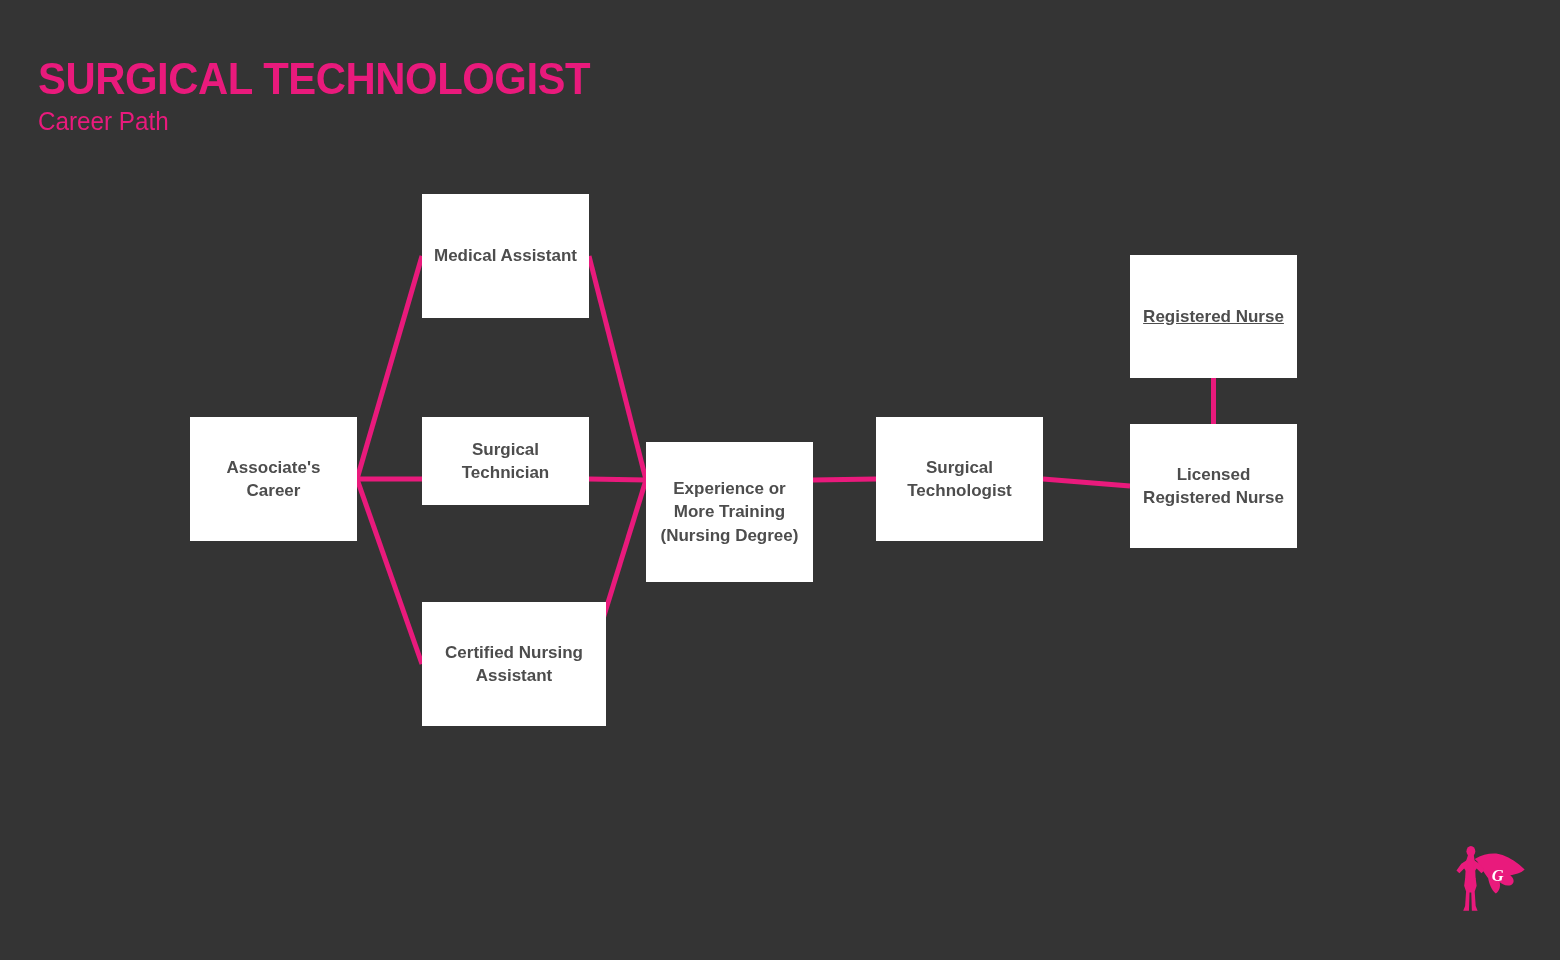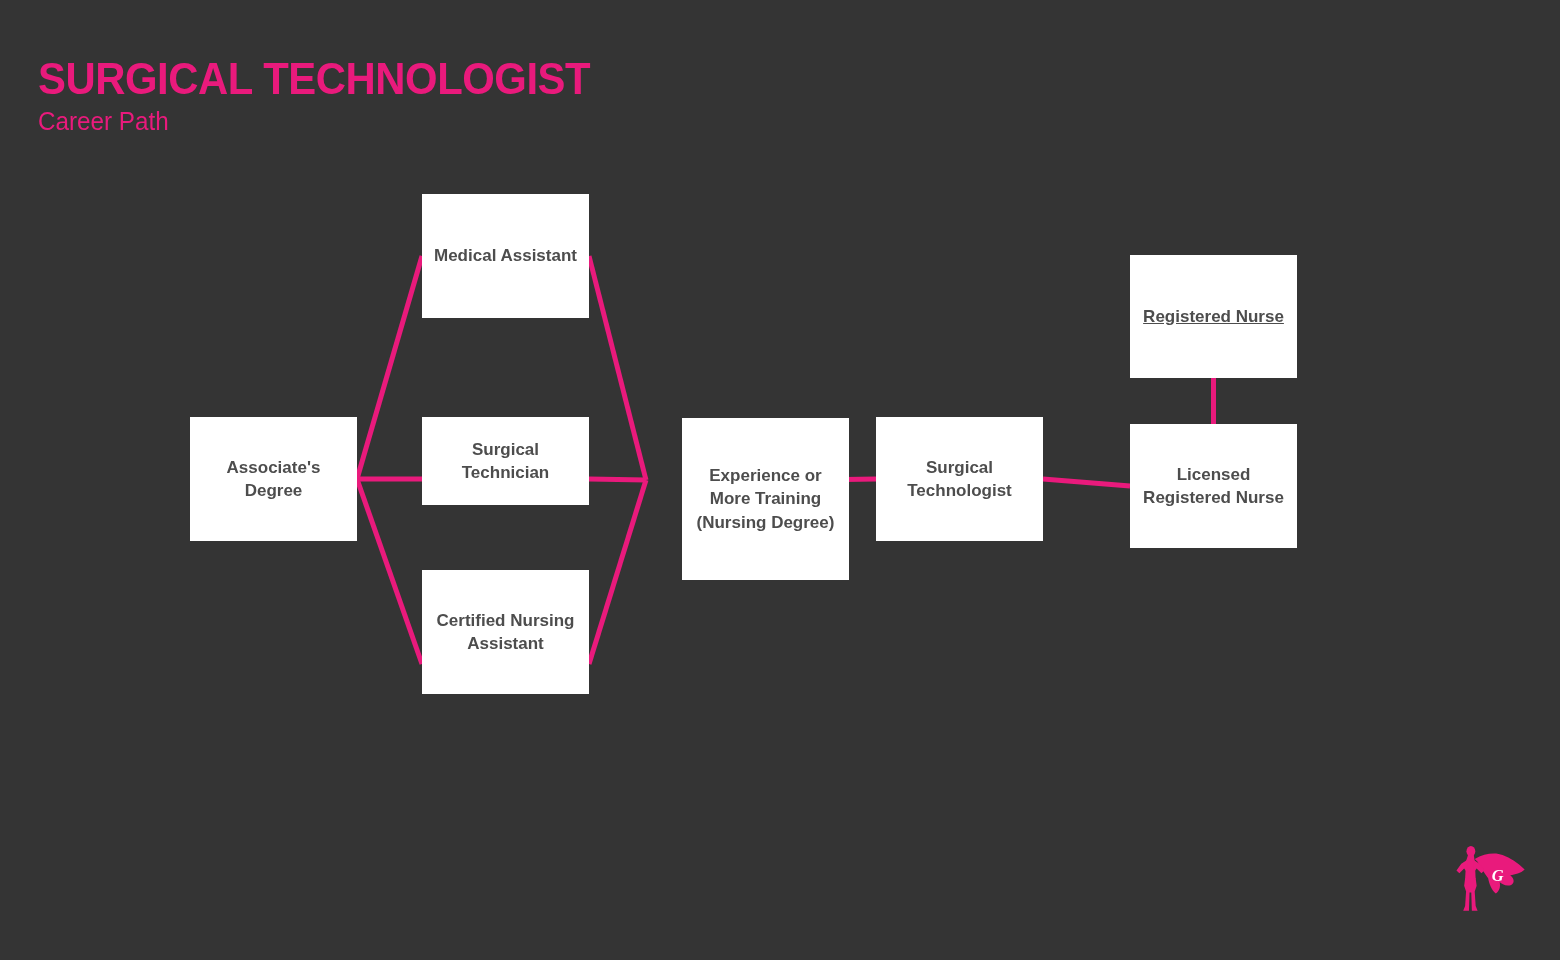--- a/index.html
+++ b/index.html
@@ -84,32 +84,32 @@
       <line x1="589" y1="256" x2="646" y2="480" stroke="#e91a7c" stroke-width="5"></line>
       <line x1="589" y1="479" x2="646" y2="480" stroke="#e91a7c" stroke-width="5"></line>
       <line x1="589" y1="664" x2="646" y2="480" stroke="#e91a7c" stroke-width="5"></line>
       <line x1="813" y1="480" x2="876" y2="479" stroke="#e91a7c" stroke-width="5"></line>
       <line x1="1043" y1="479" x2="1130" y2="486" stroke="#e91a7c" stroke-width="5"></line>
       <line x1="1213.5" y1="424" x2="1213.5" y2="378" stroke="#e91a7c" stroke-width="5"></line>
     </svg>
 
   <div id="nodes-layer">
       <div class="node" style="left: 190px; top: 417px; width: 167px; height: 124px;">
-        <span>Associate's Degree</span>
+        <span>Associate's Career</span>
       </div>
       <div class="node" style="left: 422px; top: 194px; width: 167px; height: 124px;">
         <span>Medical Assistant</span>
       </div>
       <div class="node" style="left: 422px; top: 417px; width: 167px; height: 88px;">
         <span>Surgical Technician</span>
       </div>
-      <div class="node" style="left: 422px; top: 570px; width: 167px; height: 124px;">
+      <div class="node" style="left: 422px; top: 602px; width: 184px; height: 124px;">
         <span>Certified Nursing Assistant</span>
       </div>
-      <div class="node" style="left: 646px; top: 418px; width: 167px; height: 162px; margin-left: 36px;">
+      <div class="node" style="left: 646px; top: 442px; width: 167px; height: 140px;">
         <span>Experience or More Training (Nursing Degree)</span>
       </div>
       <div class="node" style="left: 876px; top: 417px; width: 167px; height: 124px;">
         <span>Surgical Technologist</span>
       </div>
       <div class="node" style="left: 1130px; top: 424px; width: 167px; height: 124px;">
         <span>Licensed Registered Nurse</span>
       </div>
       <div class="node" style="left: 1130px; top: 255px; width: 167px; height: 123px; text-decoration: underline;">
         <span>Registered Nurse</span>

